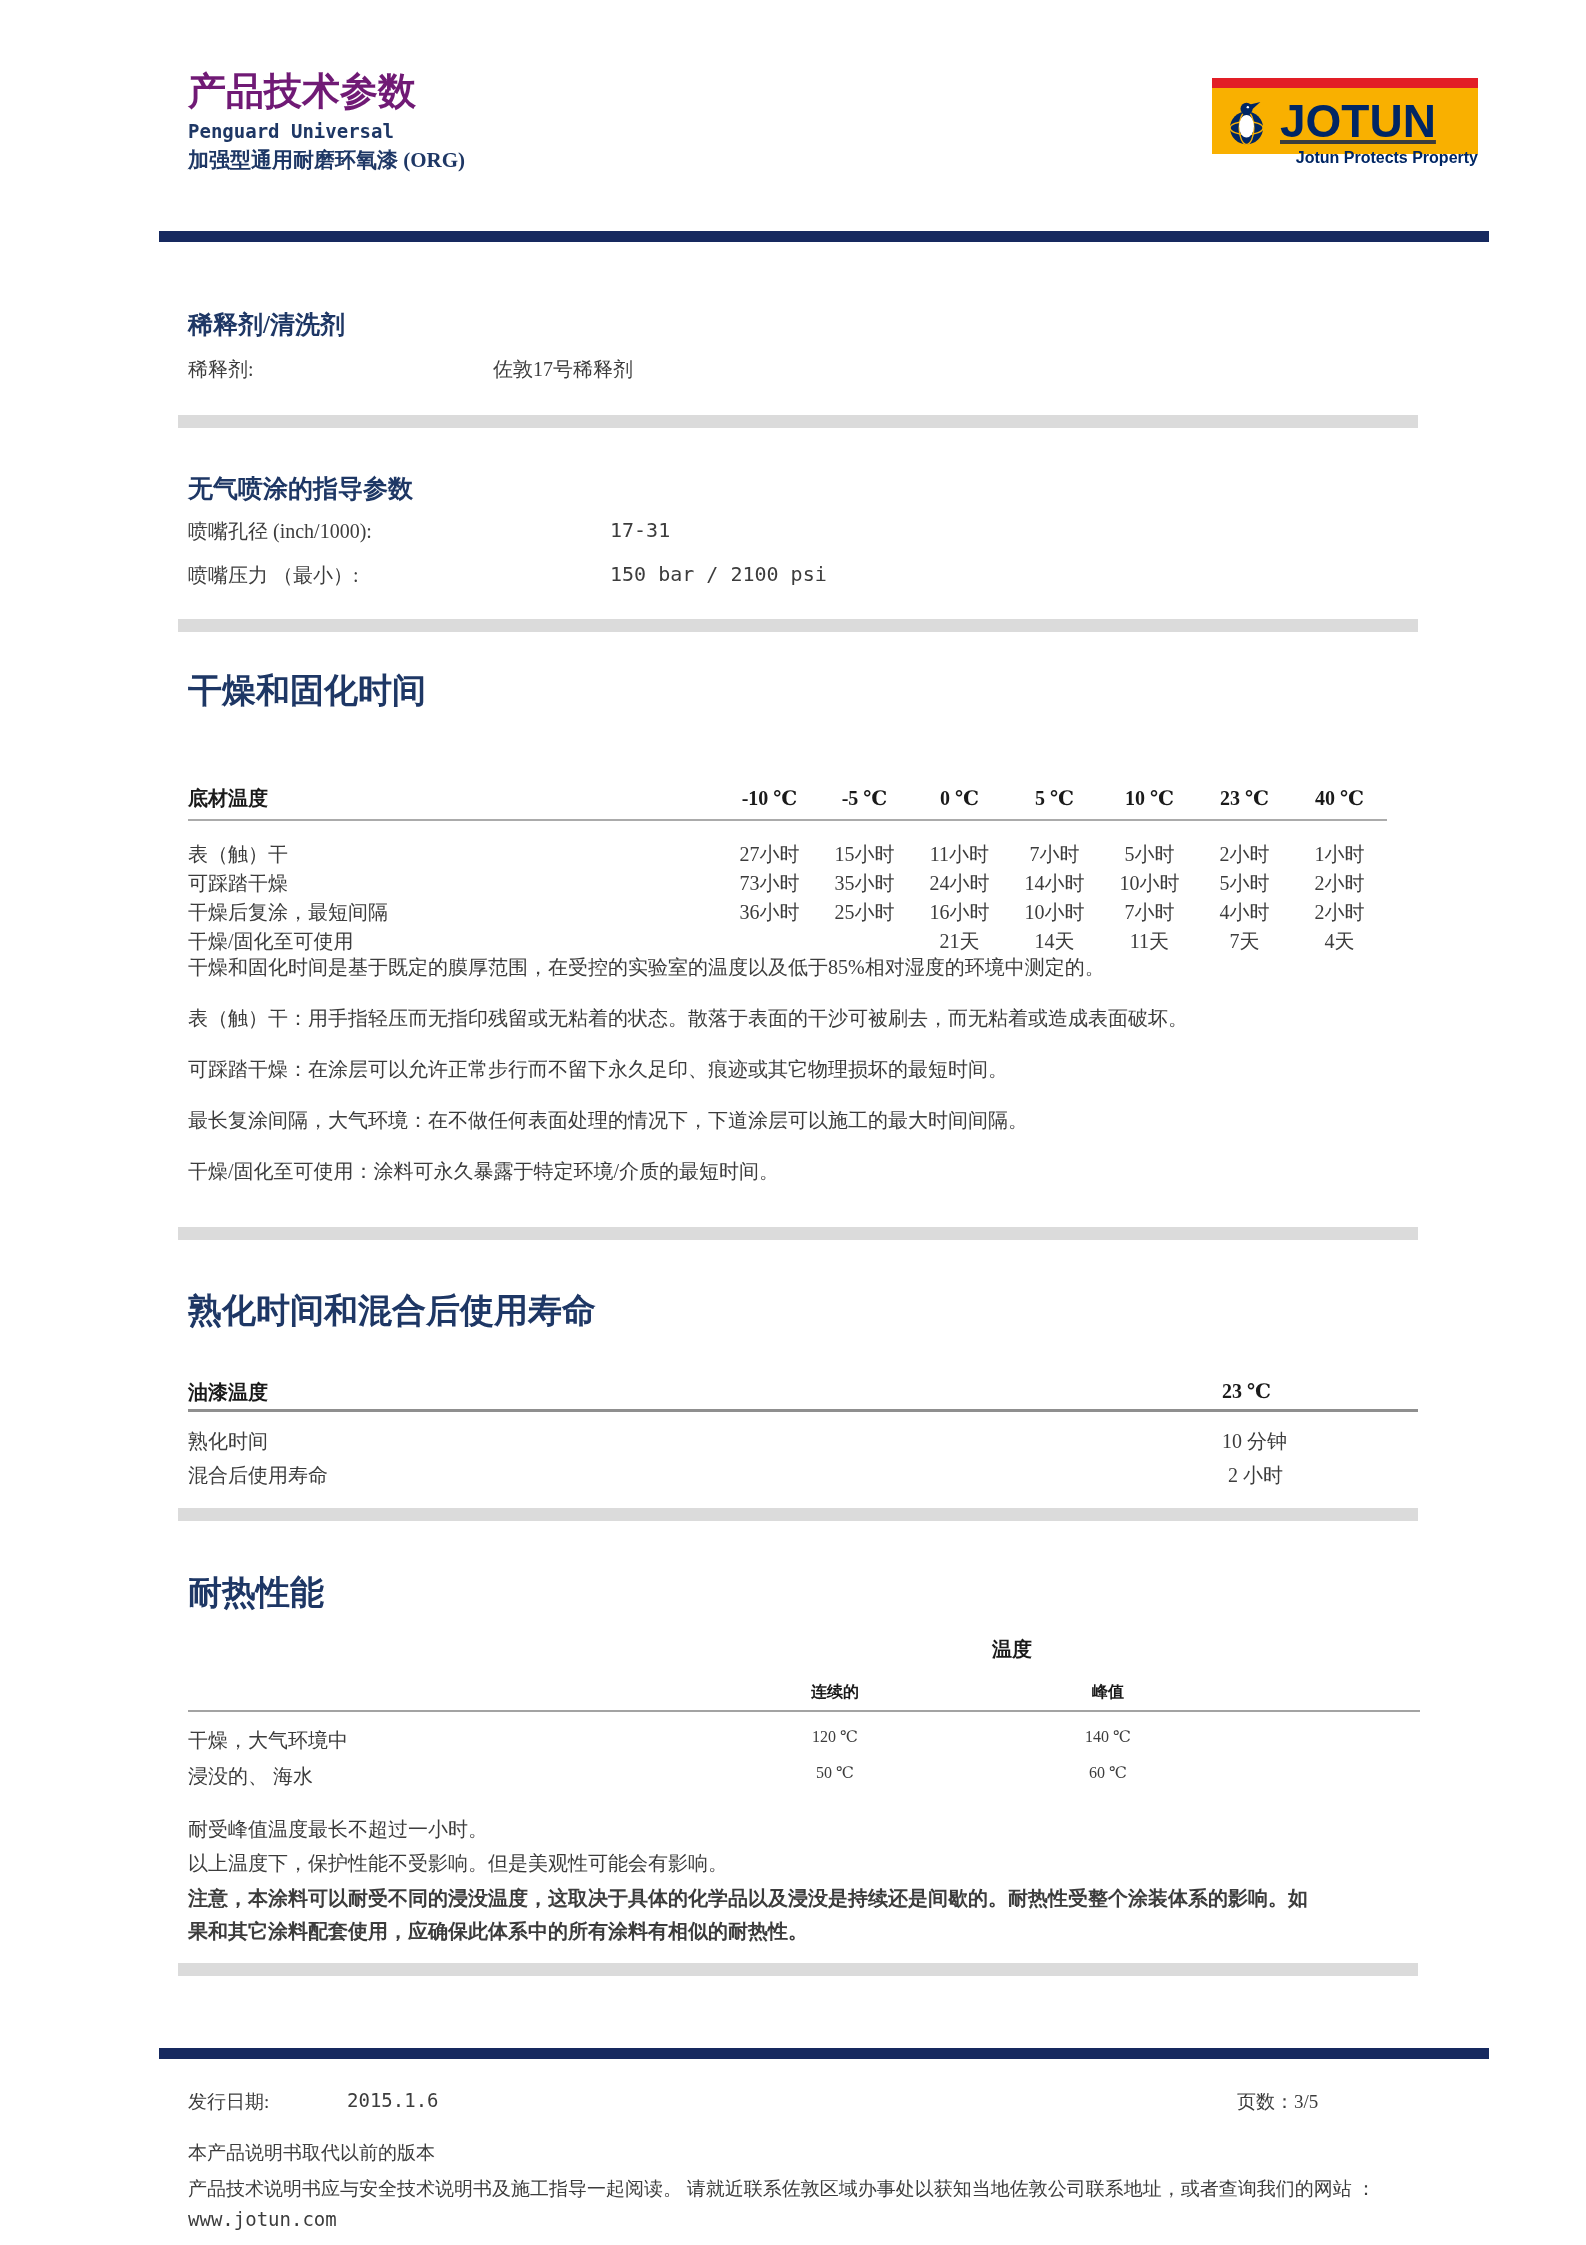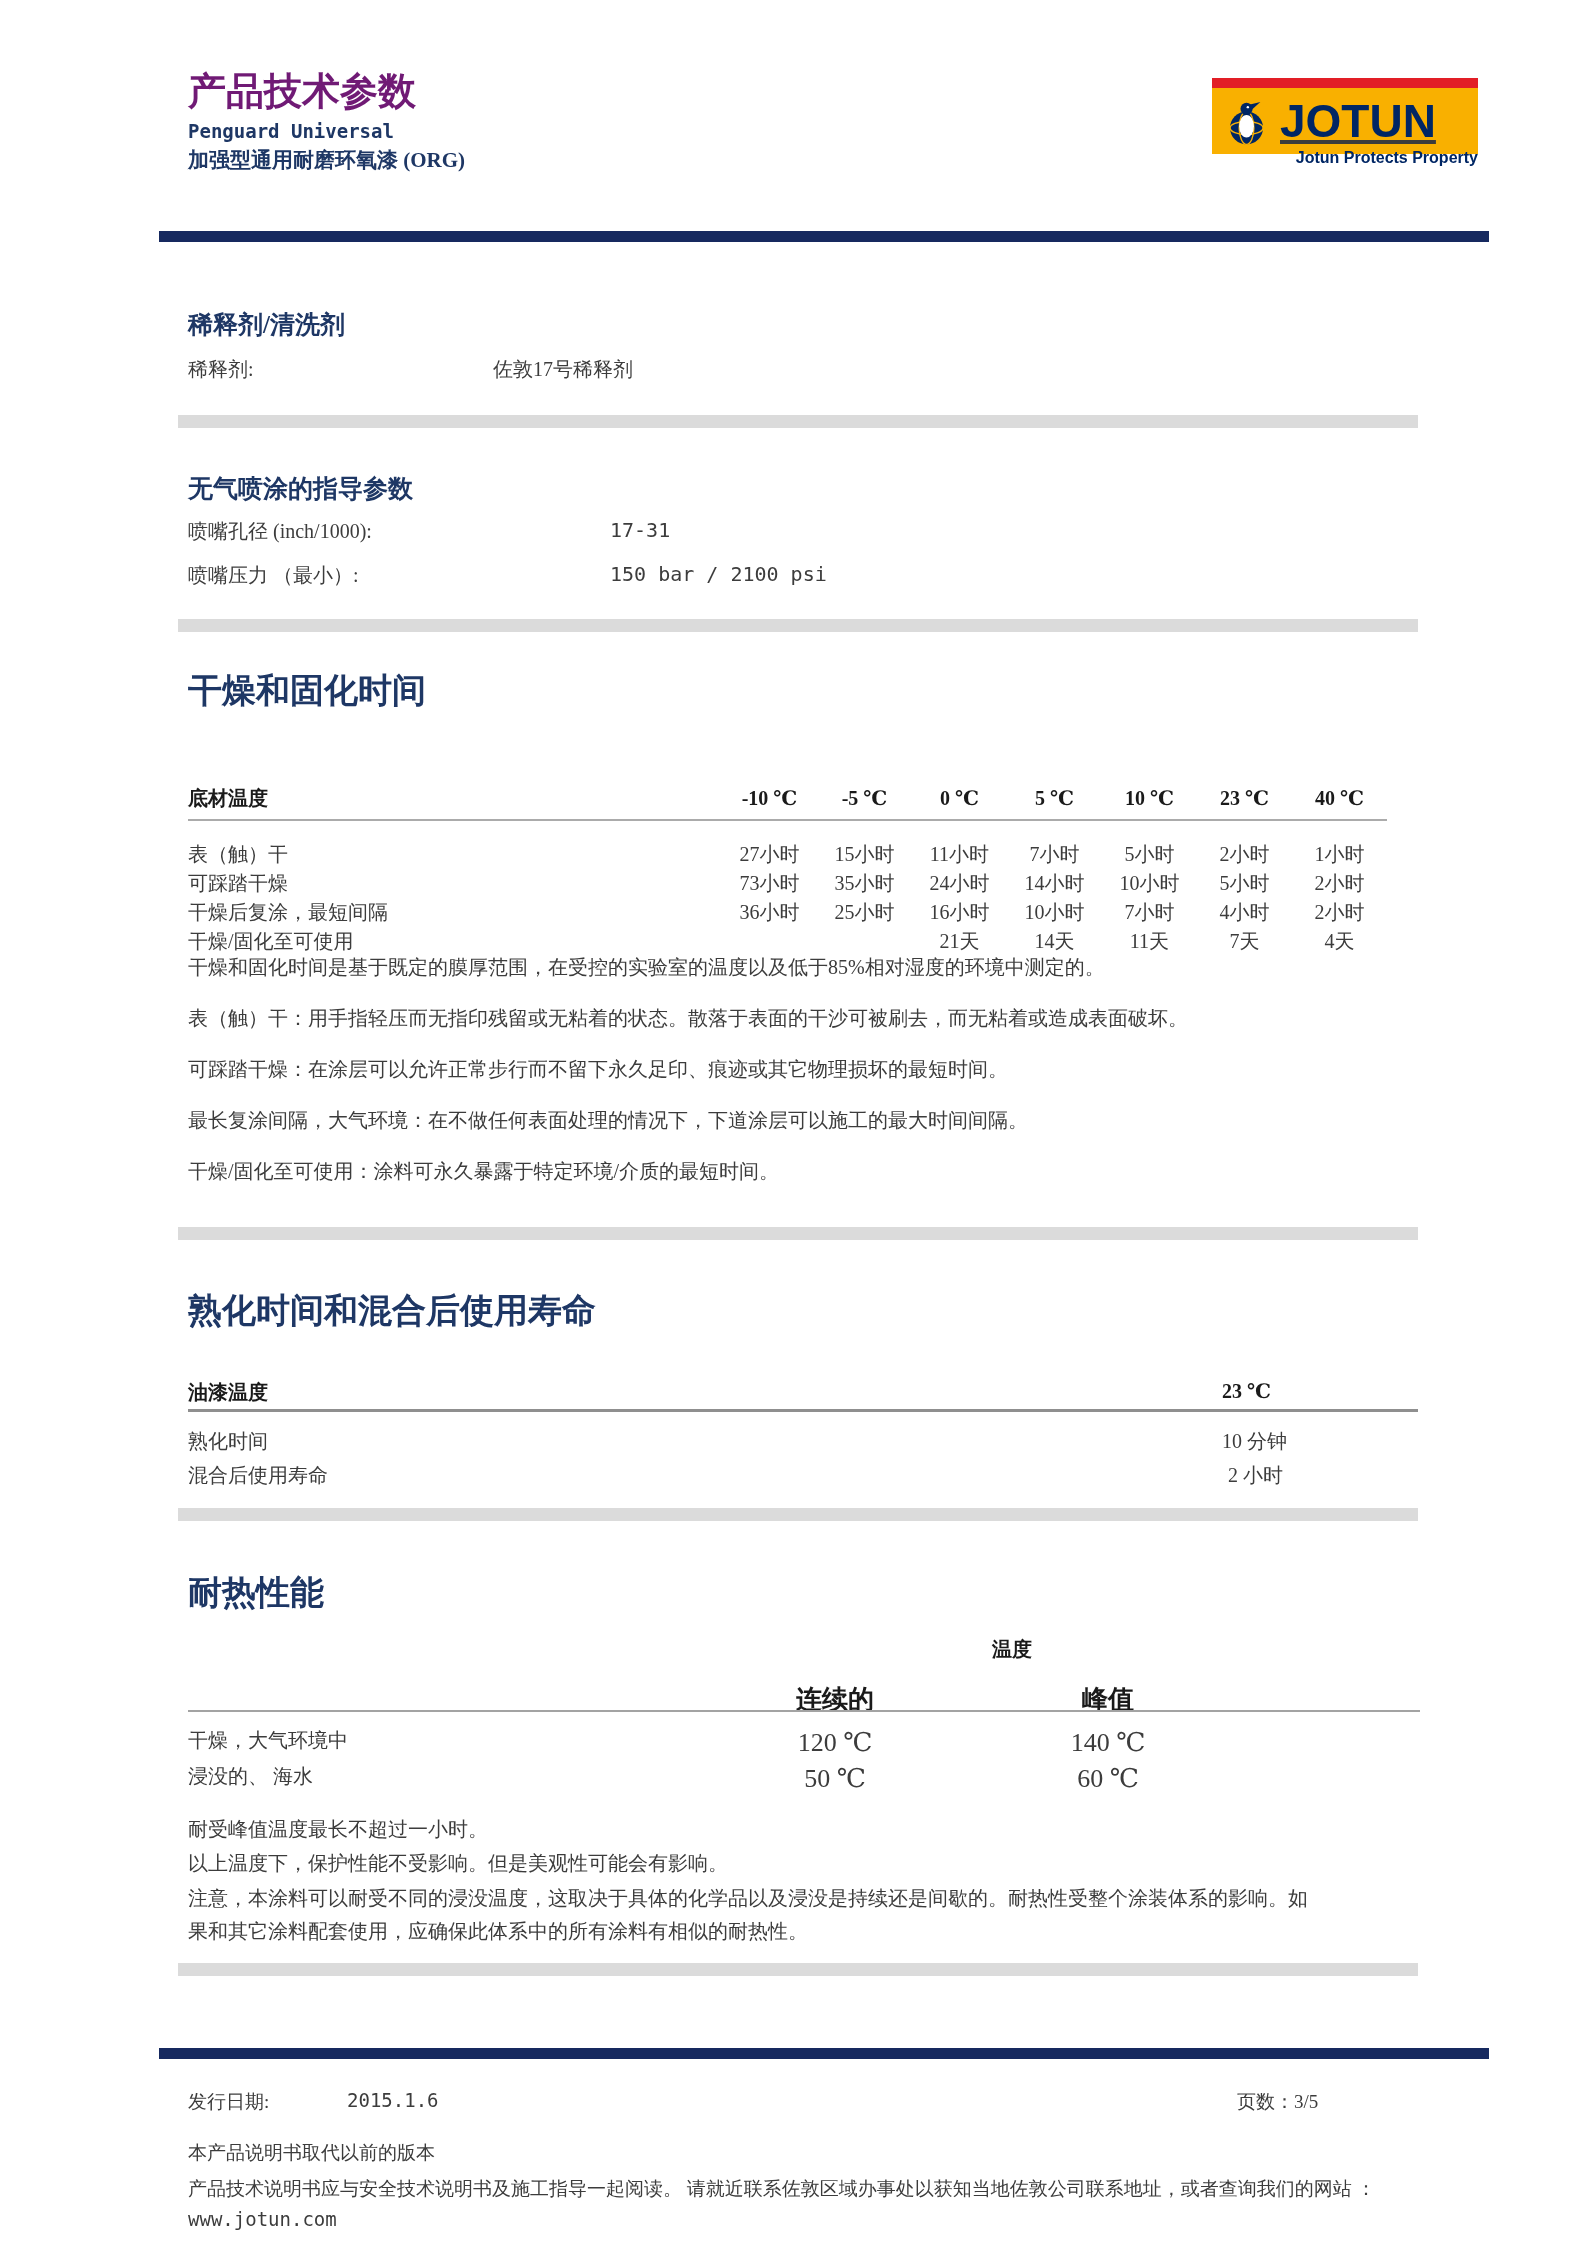--- a/index.html
+++ b/index.html
@@ -33,21 +33,21 @@
   .dtable{left:188px;top:753px;width:1199px;margin-top:32px;}
   .drow{display:flex;align-items:baseline;height:29px;}
   .drow-hd{height:32px;}
   .dlabel{width:534px;font-size:20px;}
   .dcell{width:95px;text-align:center;font-size:20px;}
   .hd{font-weight:bold;color:#1a1a1a;}
   .drule{border-top:2px solid #ababab;height:0;margin:2px 0 20px 0;}
   
   .rule-mid{border-top:3px solid #8f8f8f;height:0;}
   .rule-thin{border-top:2px solid #a3a3a3;height:0;}
-  .cell-c{width:150px;text-align:center;font-size:26px;}
+  .cell-c{width:150px;text-align:center;font-size:16px;}
 </style>
 </head>
 <body>
 
 <div class="page">
 
   <div class="abs doc-title" style="left:188px;top:66px;">产品技术参数</div>
   <div class="abs prod-name" style="left:188px;top:120px;">Penguard Universal</div>
   <div class="abs prod-desc" style="left:188px;top:146px;">加强型通用耐磨环氧漆 (ORG)</div>
 
@@ -164,21 +164,21 @@
   <div class="abs rule-thin" style="left:188px;top:1710px;width:1232px;"></div>
   <div class="abs body-txt" style="left:188px;top:1727px;">干燥，大气环境中</div>
   <div class="abs body-txt cell-c" style="left:760px;top:1727px;">120 ℃</div>
   <div class="abs body-txt cell-c" style="left:1033px;top:1727px;">140 ℃</div>
   <div class="abs body-txt" style="left:188px;top:1763px;">浸没的、 海水</div>
   <div class="abs body-txt cell-c" style="left:760px;top:1763px;">50 ℃</div>
   <div class="abs body-txt cell-c" style="left:1033px;top:1763px;">60 ℃</div>
 
   <div class="abs note" style="left:188px;top:1813px;width:1280px;">耐受峰值温度最长不超过一小时。</div>
   <div class="abs note" style="left:188px;top:1847px;width:1280px;">以上温度下，保护性能不受影响。但是美观性可能会有影响。</div>
-  <div class="abs note" style="left:188px;top:1882px;width:1135px;">注意，本涂料可以耐受不同的浸没温度，这取决于具体的化学品以及浸没是持续还是间歇的。耐热性受整个涂装体系的影响。如果和其它涂料配套使用，应确保此体系中的所有涂料有相似的耐热性。</div>
+  <div class="abs note" style="left:188px;top:1882px;width:1135px;font-weight:bold;">注意，本涂料可以耐受不同的浸没温度，这取决于具体的化学品以及浸没是持续还是间歇的。耐热性受整个涂装体系的影响。如果和其它涂料配套使用，应确保此体系中的所有涂料有相似的耐热性。</div>
   <div class="abs bar-gray" style="top:1963px;"></div>
 
   <div class="abs bar-navy" style="top:2048px;"></div>
   <div class="abs body-txt" style="left:188px;top:2089px;font-size:19px;">发行日期:</div>
   <div class="abs body-txt mono" style="left:347px;top:2089px;font-size:19px;">2015.1.6</div>
   <div class="abs body-txt" style="left:1237px;top:2089px;font-size:19px;">页数：3/5</div>
   <div class="abs body-txt" style="left:188px;top:2140px;font-size:19px;">本产品说明书取代以前的版本</div>
   <div class="abs body-txt" style="left:188px;top:2176px;font-size:19px;width:1310px;white-space:nowrap;">产品技术说明书应与安全技术说明书及施工指导一起阅读。 请就近联系佐敦区域办事处以获知当地佐敦公司联系地址，或者查询我们的网站 ：</div>
   <div class="abs body-txt mono" style="left:188px;top:2208px;font-size:19px;">www.jotun.com</div>
 

